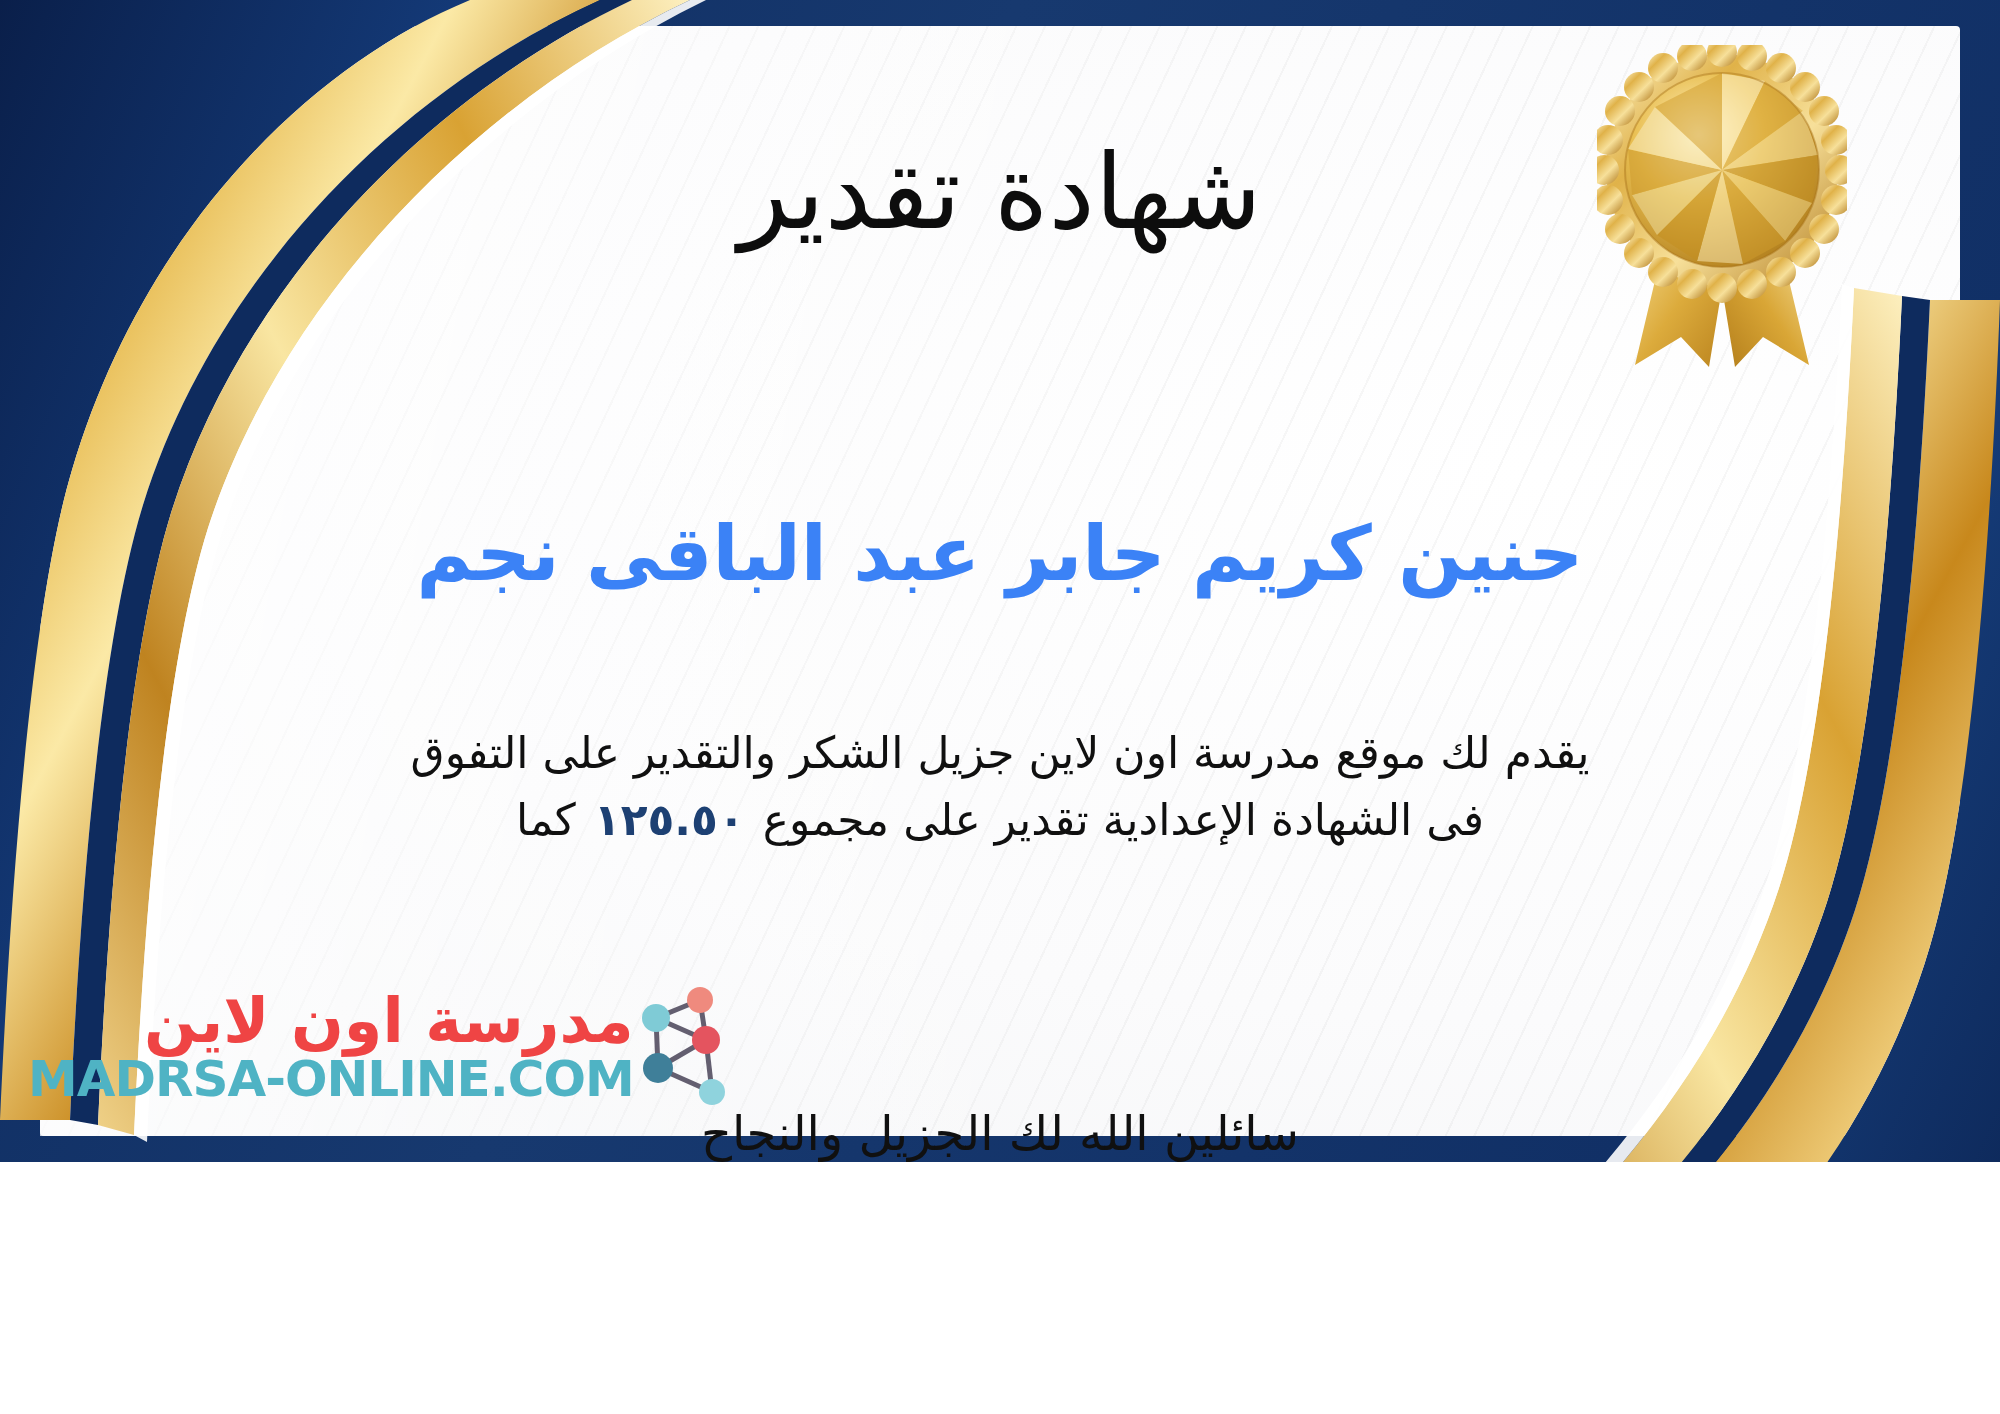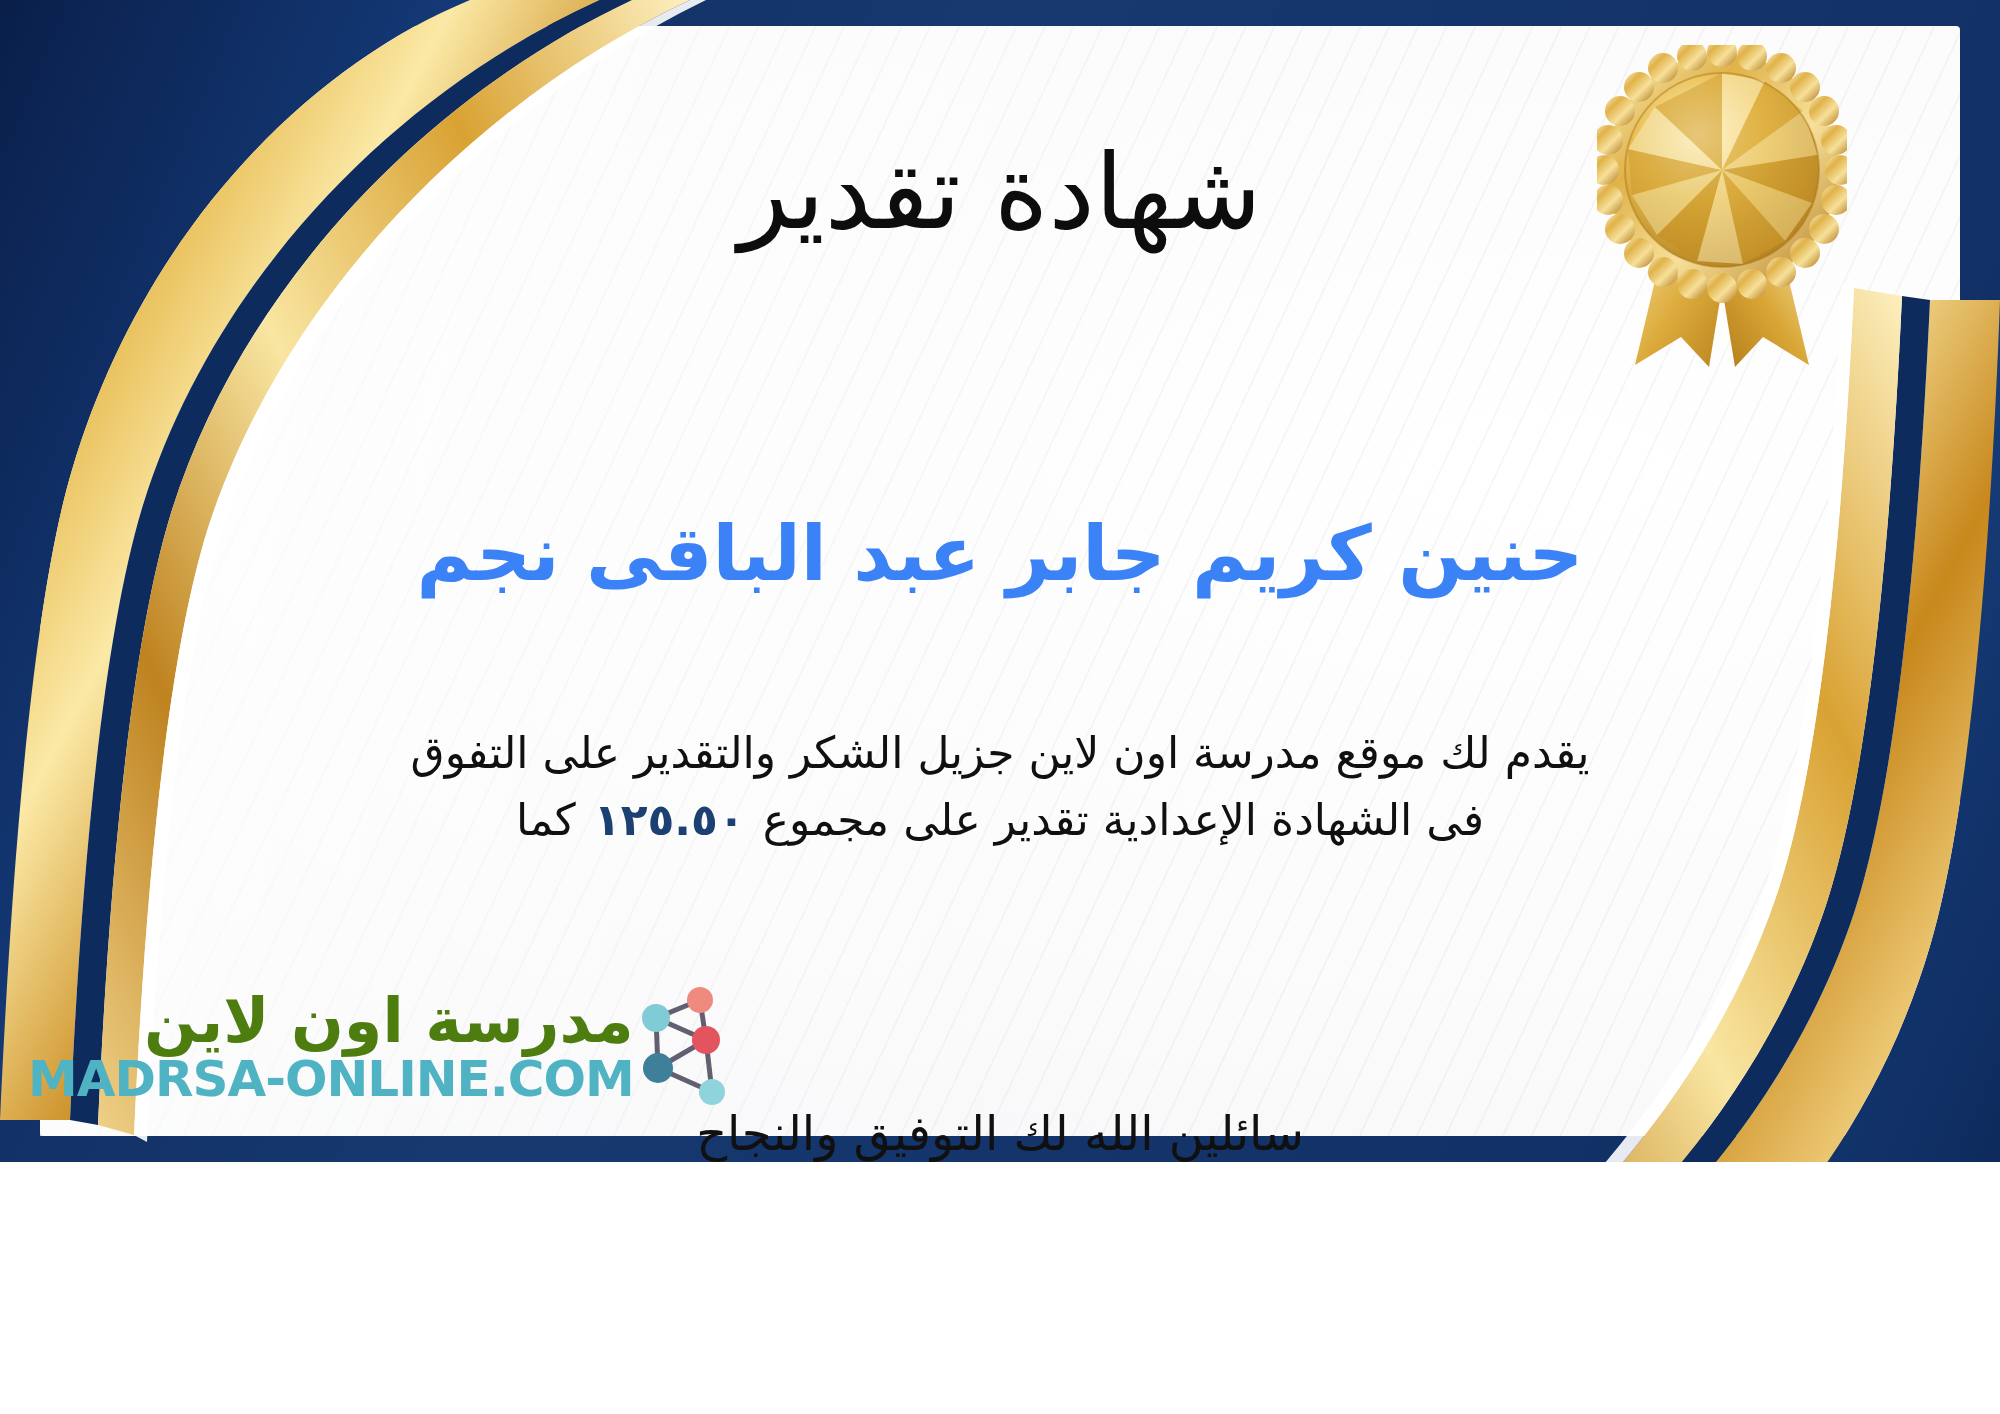--- a/index.html
+++ b/index.html
@@ -107,21 +107,21 @@
   .logo{
     position:absolute;
     left:28px;bottom:30px;
     width:520px;height:170px;
     display:flex;align-items:center;
   }
   .logo-text{
     direction:rtl;text-align:right;flex:1;
   }
   .logo-ar{
-    font-size:62px;font-weight:700;color:#4d7c0f;line-height:1.05;
+    font-size:62px;font-weight:700;color:#ef4444;line-height:1.05;
     white-space:nowrap;
   }
   .logo-url{
     direction:ltr;text-align:right;
     font-size:50px;font-weight:700;color:#4fb3c4;
     letter-spacing:-1px;line-height:1.05;
     white-space:nowrap;
   }
   .logo-mark{width:120px;height:130px;flex:0 0 120px;}
   .logo-mark svg{width:120px;height:130px;display:block;}
@@ -291,21 +291,21 @@
 
     <div class="body-block">
       <div class="body-line">يقدم لك موقع مدرسة اون لاين جزيل الشكر  والتقدير على التفوق</div>
 
       <div class="body-line">
         <span>فى الشهادة الإعدادية تقدير على مجموع</span><span class="grade">١٢٥.٥٠</span><span>كما</span>
       </div>
 
     </div>
 
-    <div class="closing">سائلين الله لك التوفيق  والنجاح</div>
+    <div class="closing">سائلين الله لك الجزيل  والنجاح</div>
   </div>
 
   <div class="logo">
     <div class="logo-text">
       <div class="logo-ar">مدرسة اون لاين</div>
       <div class="logo-url">MADRSA-ONLINE.COM</div>
     </div>
     <div class="logo-mark">
       <svg viewBox="0 0 120 130" aria-hidden="true">
         <g stroke="#4a4458" stroke-width="5" stroke-linecap="round" fill="none" opacity="0.85">

